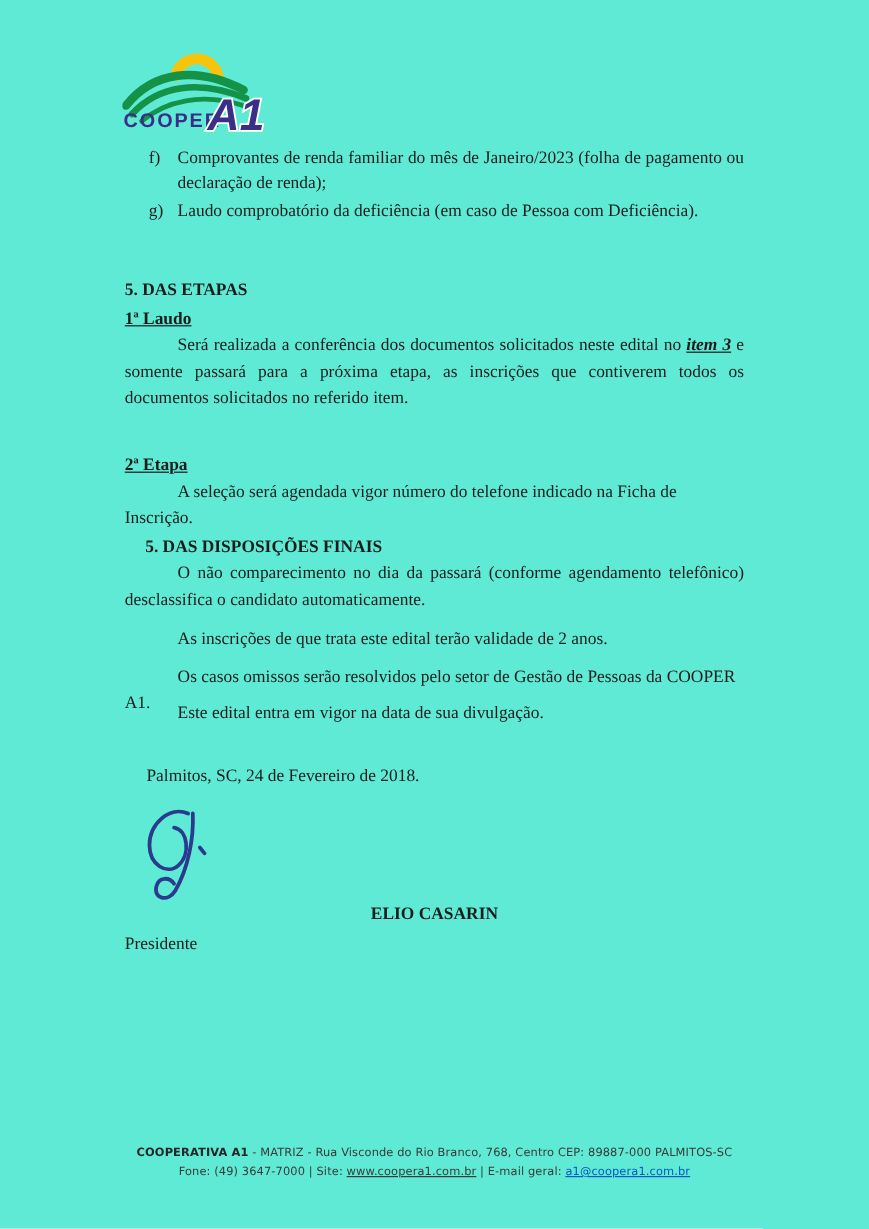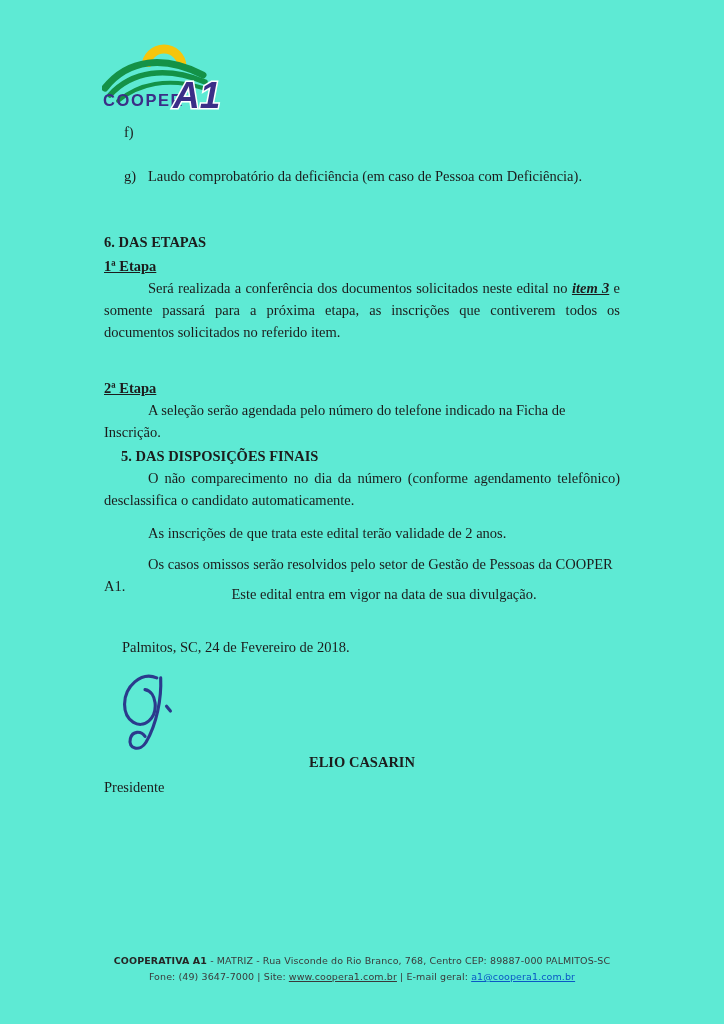--- a/index.html
+++ b/index.html
@@ -54,47 +54,48 @@
       <path class="logo-hill" d="M 3,48 C 26,19 62,15 101,35" stroke-width="7"></path>
       <path class="logo-hill" d="M 8,55 C 30,31 64,26 103,42" stroke-width="5.5"></path>
       <path class="logo-hill" d="M 16,61 C 36,44 66,37 101,48" stroke-width="4"></path>
       <text class="logo-cooper" x="1" y="66">COOPER</text>
       <text class="logo-a1" x="71" y="68">A1</text>
     </svg>
   </div>
 
   <div class="abs list-item justify" style="left:104px; top:122px; width:516px; line-height:21px;">
     <span class="list-marker">f)</span>
+    <span>Comprovantes de renda familiar do mês de Janeiro/2023 (folha de pagamento ou declaração de renda);</span>
   </div>
   <div class="abs list-item" style="left:104px; top:166px; width:516px; line-height:21px;">
     <span class="list-marker">g)</span>
     <span>Laudo comprobatório da deficiência (em caso de Pessoa com Deficiência).</span>
   </div>
 
-  <div class="abs block heading" style="top:231px;">6. DAS ETAPAS</div>
+  <div class="abs block heading" style="top:231px;">5. DAS ETAPAS</div>
 
   <div class="abs block" style="top:255px;">
-    <span class="heading underline">1ª Etapa</span>
+    <span class="heading underline">1ª Laudo</span>
   </div>
 
   <div class="abs block justify indent" style="top:277px;">
     <span>Será realizada a conferência dos documentos solicitados neste edital no </span><span class="item3">item 3</span><span> e somente passará para a próxima etapa, as inscrições que contiverem todos os documentos solicitados no referido item.</span>
   </div>
 
   <div class="abs block" style="top:377px;">
     <span class="heading underline">2ª Etapa</span>
   </div>
-  <div class="abs block indent" style="top:399px;">A seleção serão agendada pelo número do telefone indicado na Ficha de Inscrição.</div>
+  <div class="abs block indent" style="top:399px;">A seleção será agendada vigor número do telefone indicado na Ficha de Inscrição.</div>
 
   <div class="abs block heading" style="top:445px; padding-left:17px; box-sizing:border-box;">5. DAS DISPOSIÇÕES FINAIS</div>
 
-  <div class="abs block justify indent" style="top:467px;">O não comparecimento no dia da número (conforme agendamento telefônico) desclassifica o candidato automaticamente.</div>
+  <div class="abs block justify indent" style="top:467px;">O não comparecimento no dia da passará (conforme agendamento telefônico) desclassifica o candidato automaticamente.</div>
   <div class="abs block indent" style="top:522px;">As inscrições de que trata este edital terão validade de 2 anos.</div>
   <div class="abs block indent" style="top:553px;">Os casos omissos serão resolvidos pelo setor de Gestão de Pessoas da COOPER A1.</div>
-  <div class="abs block indent" style="top:583px;text-align:center;">Este edital entra em vigor na data de sua divulgação.</div>
+  <div class="abs block indent" style="top:583px;">Este edital entra em vigor na data de sua divulgação.</div>
 
   <div class="abs block" style="top:636px; padding-left:18px; box-sizing:border-box;">Palmitos, SC, 24 de Fevereiro de 2018.</div>
 
   <div class="abs" style="left:116px; top:674px;">
     <svg width="62" height="82" viewBox="0 0 62 84">
       <path class="sig-path" d="M 41,4 C 25,-3 8,13 8,31 C 8,48 23,57 33,48 C 43,39 41,18 29,16"></path>
       <path class="sig-path" d="M 45,4 C 46,25 41,51 30,70 C 24,80 11,77 14,66 C 16,58 25,58 29,64"></path>
       <path class="sig-path" d="M 51,33 l 4,5"></path>
     </svg>
   </div>

